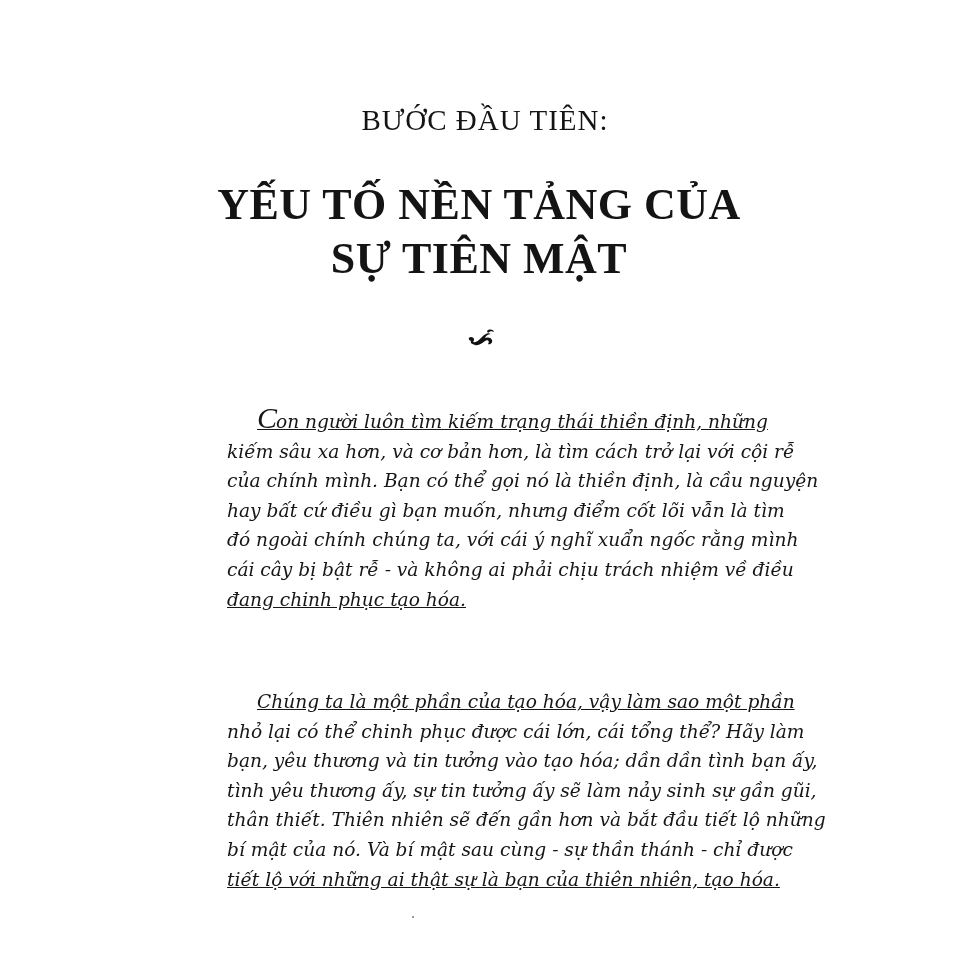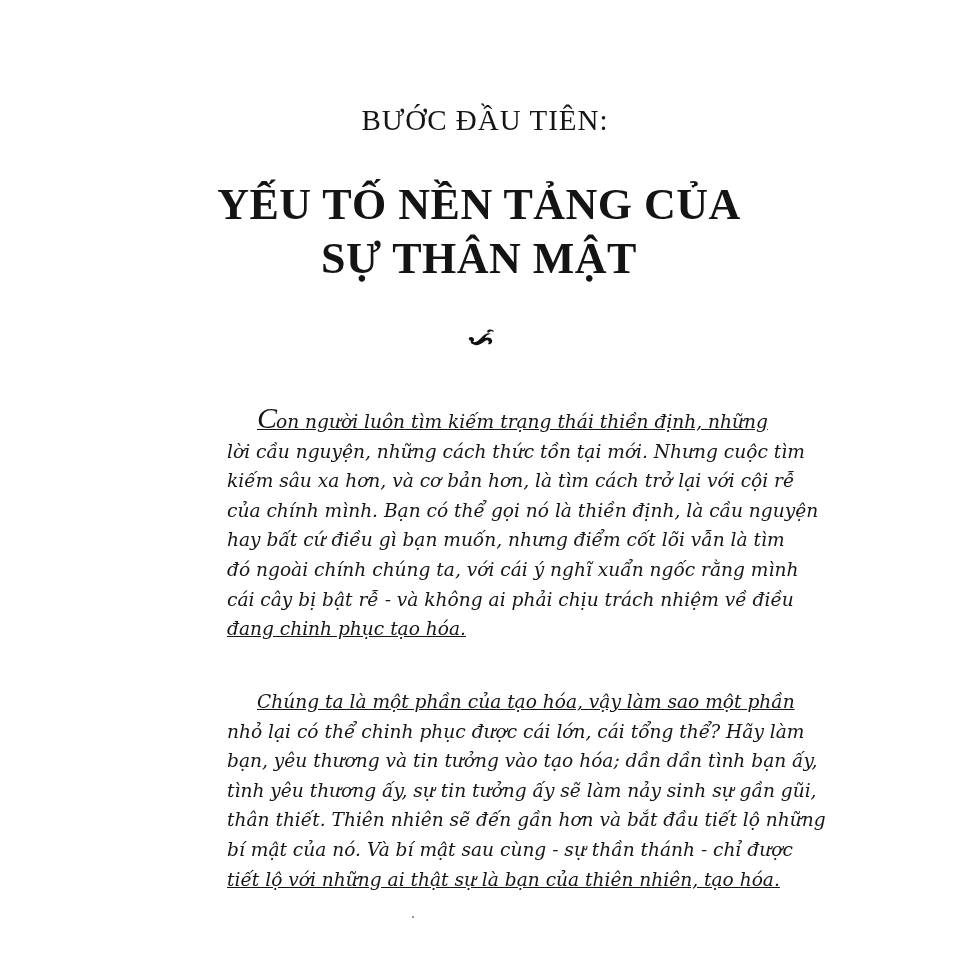--- a/index.html
+++ b/index.html
@@ -113,34 +113,33 @@
   </style>
 </head>
 <body>
 
 <div class="page">
 
   <h2 class="step-label">BƯỚC ĐẦU TIÊN:</h2>
 
   <h1 class="chapter-title">
     <span>YẾU TỐ NỀN TẢNG CỦA</span>
-    <span>SỰ THÂN MẬT</span>
+    <span>SỰ TIÊN MẬT</span>
   </h1>
 
   <div class="ornament">
     <svg width="34" height="24" viewBox="0 0 34 24" xmlns="http://www.w3.org/2000/svg">
       <path d="M6 14 C3 13, 3 10, 6 10 C9 10, 10 13, 8 15 C12 16, 15 12, 18 9 C20 7, 23 5, 26 7 C24 7, 21 8, 20 11 C22 10, 26 10, 27 13 C28 16, 25 18, 23 17 C25 15, 23 12, 20 14 C17 16, 14 19, 10 18 C7 17, 5 16, 6 14 Z" fill="#111"></path>
       <path d="M22 4 C24 2, 28 2, 29 5 C27 4, 25 4, 23 6 Z" fill="#111"></path>
     </svg>
   </div>
 
   <div class="body-text">
     <div class="para-1">
       <span class="line indent"><span class="dropcap">C</span><span>on người luôn tìm kiếm trạng thái thiền định, những</span></span>
-      <span class="line">lời cầu nguyện, những cách thức tồn tại mới. Nhưng cuộc tìm</span>
       <span class="line">kiếm sâu xa hơn, và cơ bản hơn, là tìm cách trở lại với cội rễ</span>
       <span class="line">của chính mình. Bạn có thể gọi nó là thiền định, là cầu nguyện</span>
       <span class="line">hay bất cứ điều gì bạn muốn, nhưng điểm cốt lõi vẫn là tìm</span>
       <span class="line">đó ngoài chính chúng ta, với cái ý nghĩ xuẩn ngốc rằng mình</span>
       <span class="line">cái cây bị bật rễ - và không ai phải chịu trách nhiệm về điều</span>
       <span class="line last">đang chinh phục tạo hóa.</span>
     </div>
 
     <div class="para-2">
       <span class="line indent">Chúng ta là một phần của tạo hóa, vậy làm sao một phần</span>

